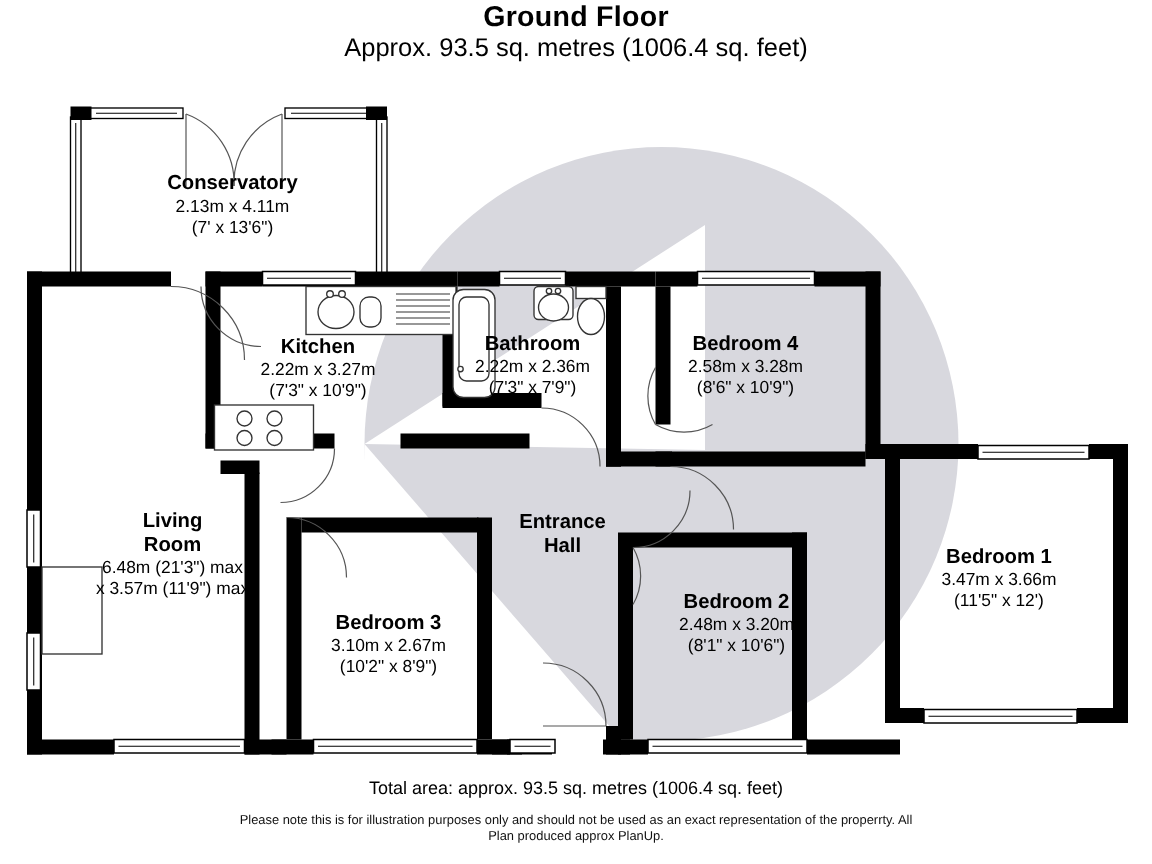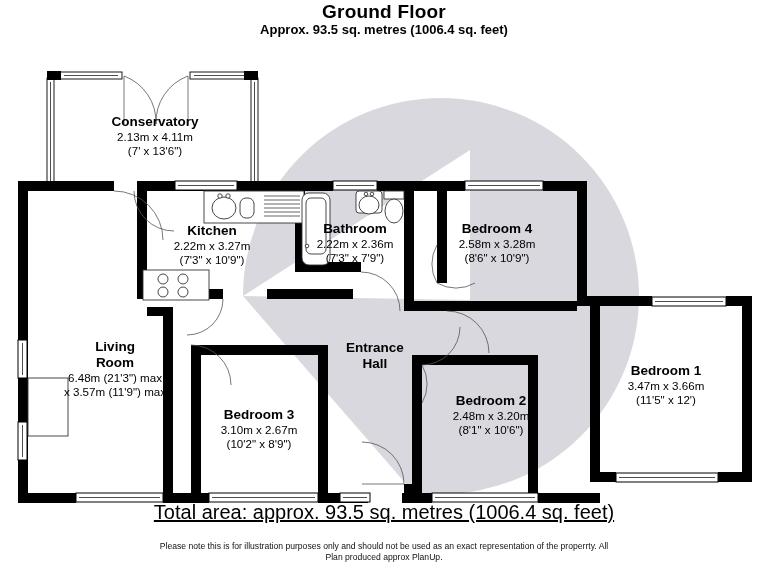--- a/index.html
+++ b/index.html
@@ -27,28 +27,27 @@
     text-align: center;
   }
   #plan-title {
     top: 1px;
     font-size: 19px;
     font-weight: bold;
     letter-spacing: 0.2px;
   }
   #plan-subtitle {
     top: 22px;
-    font-size: 13px;
-    font-weight: bold;
+    font-size: 17px;
+    font-weight: normal;
   }
   #total-area {
-    top: 501px;
-    font-size: 20px;
+    top: 518px;
+    font-size: 12px;
     font-weight: normal;
-    text-decoration: underline;
   }
   #disclaimer {
     top: 541px;
     font-size: 8.6px;
     line-height: 10.6px;
     color: #111;
   }
   svg#floorplan {
     position: absolute;
     left: 0;

